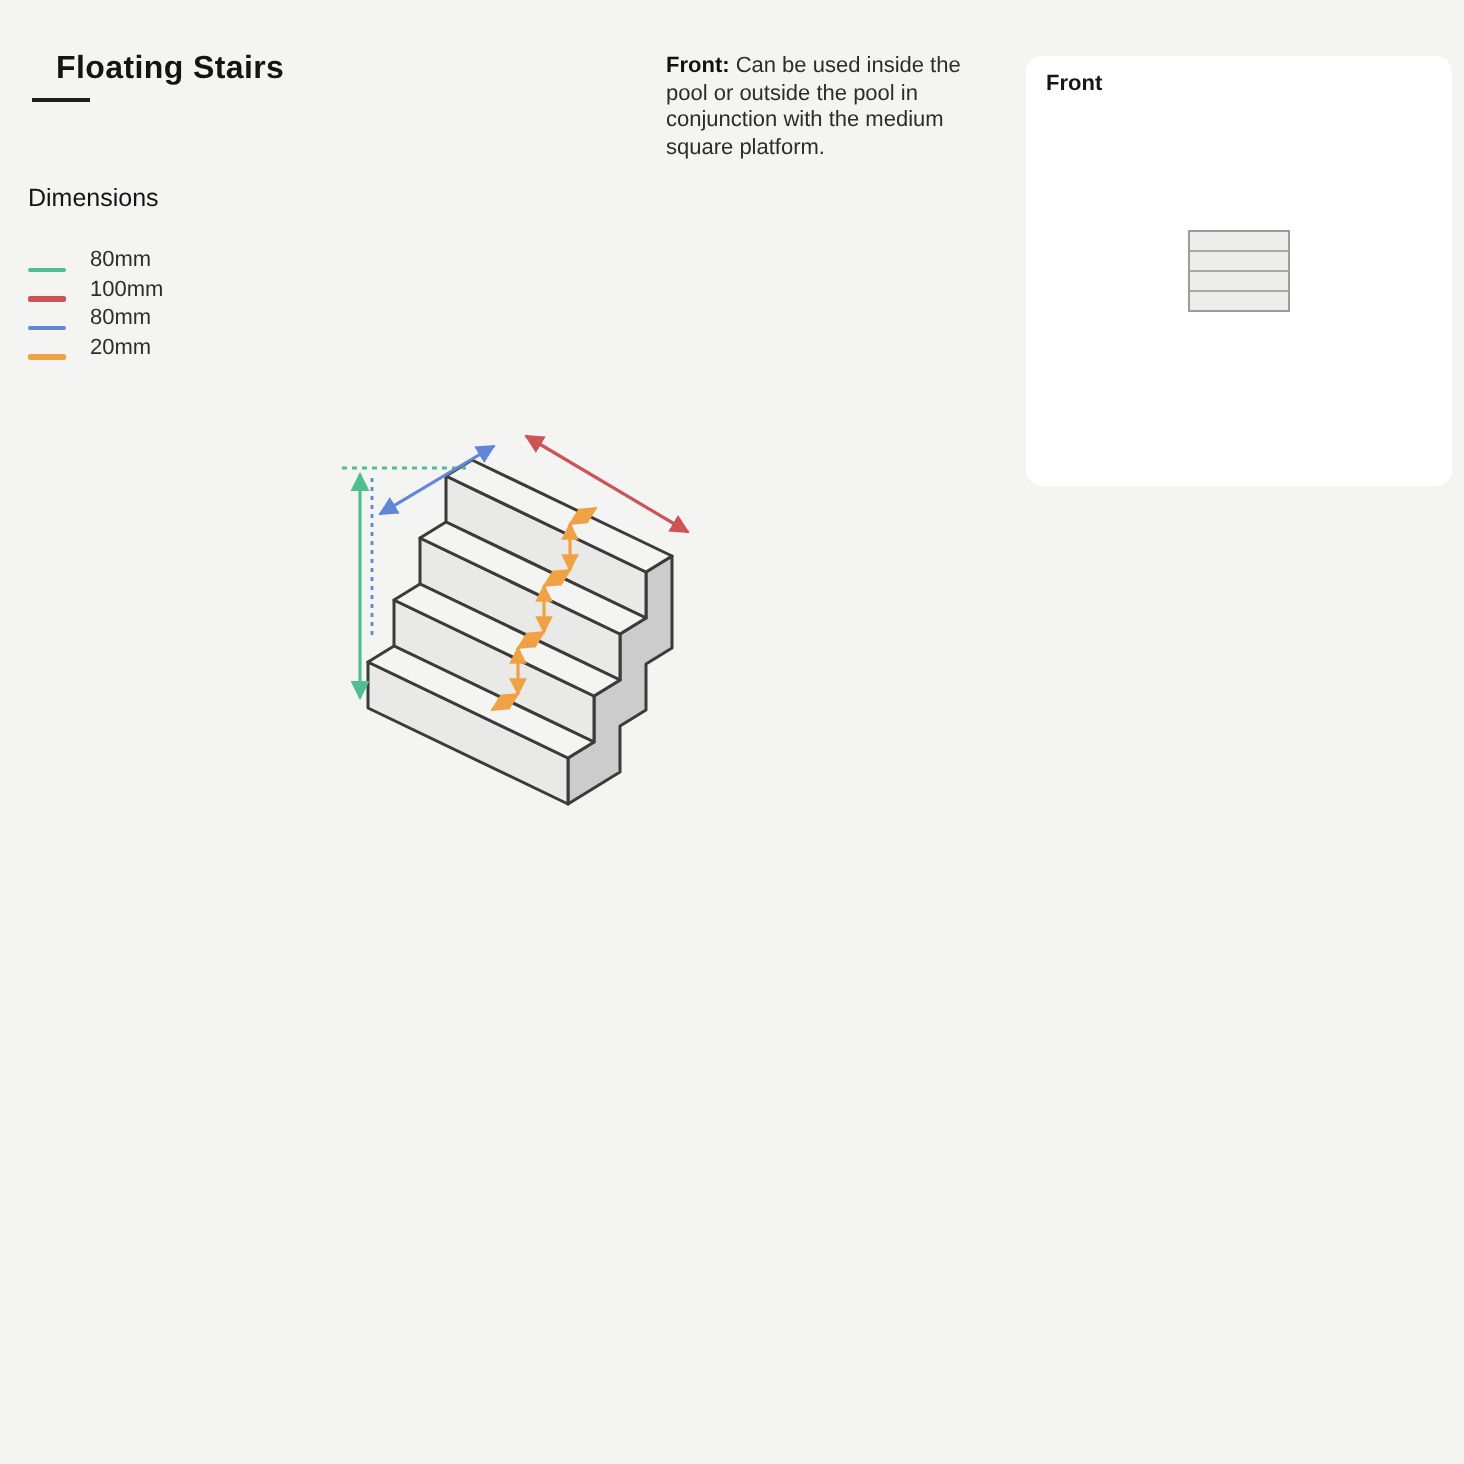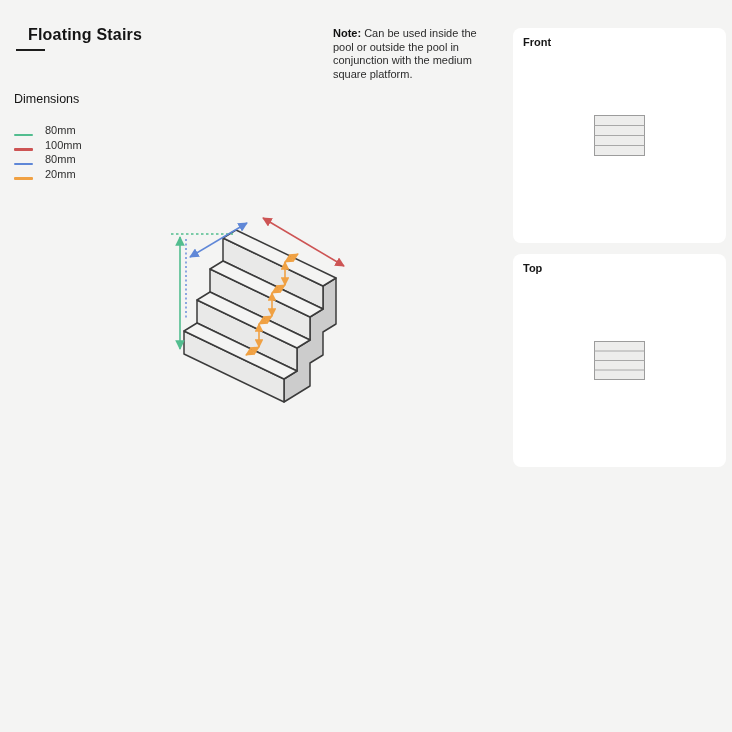--- a/index.html
+++ b/index.html
@@ -32,21 +32,21 @@
   .panel-shape{position:absolute;left:0;top:0;right:0;bottom:0;display:flex;align-items:center;justify-content:center;}
 </style>
 </head>
 <body>
 
 <div class="canvas">
 
   <div class="title">Floating Stairs</div>
   <div class="title-underline"></div>
 
-  <div class="note"><b>Note:</b><span> Can be used inside the pool or outside the pool in conjunction with the medium square platform.</span></div>
+  <div class="note"><b>Front:</b><span> Can be used inside the pool or outside the pool in conjunction with the medium square platform.</span></div>
 
   <div class="dim-heading">Dimensions</div>
   <div class="legend">
     <div class="legend-row">
       <div class="swatch" style="background-color: rgb(82, 189, 143);"></div>
       <div class="legend-label">80mm</div>
     </div>
     <div class="legend-row">
       <div class="swatch" style="background-color: rgb(205, 84, 84);"></div>
       <div class="legend-label">100mm</div>
@@ -123,26 +123,15 @@
     <div class="panel-shape">
       <svg width="51" height="41" viewBox="0 0 51 41">
         <rect x="0.5" y="0.5" width="50" height="40" fill="#ededec" stroke="#9c9c9c"></rect>
         <line x1="0.5" y1="10.5" x2="50.5" y2="10.5" stroke="#a8a8a8"></line>
         <line x1="0.5" y1="20.5" x2="50.5" y2="20.5" stroke="#a8a8a8"></line>
         <line x1="0.5" y1="30.5" x2="50.5" y2="30.5" stroke="#a8a8a8"></line>
       </svg>
     </div>
   </div>
 
-  <div class="panel panel-top">
-    <div class="panel-label">Top</div>
-    <div class="panel-shape">
-      <svg width="51" height="39" viewBox="0 0 51 39">
-        <rect x="0.5" y="0.5" width="50" height="38" fill="#ededec" stroke="#9c9c9c"></rect>
-        <line x1="0.5" y1="10" x2="50.5" y2="10" stroke="#a8a8a8"></line>
-        <line x1="0.5" y1="19.5" x2="50.5" y2="19.5" stroke="#a8a8a8"></line>
-        <line x1="0.5" y1="29" x2="50.5" y2="29" stroke="#a8a8a8"></line>
-      </svg>
-    </div>
-  </div>
 
 
 </div>
 
 </body></html>

